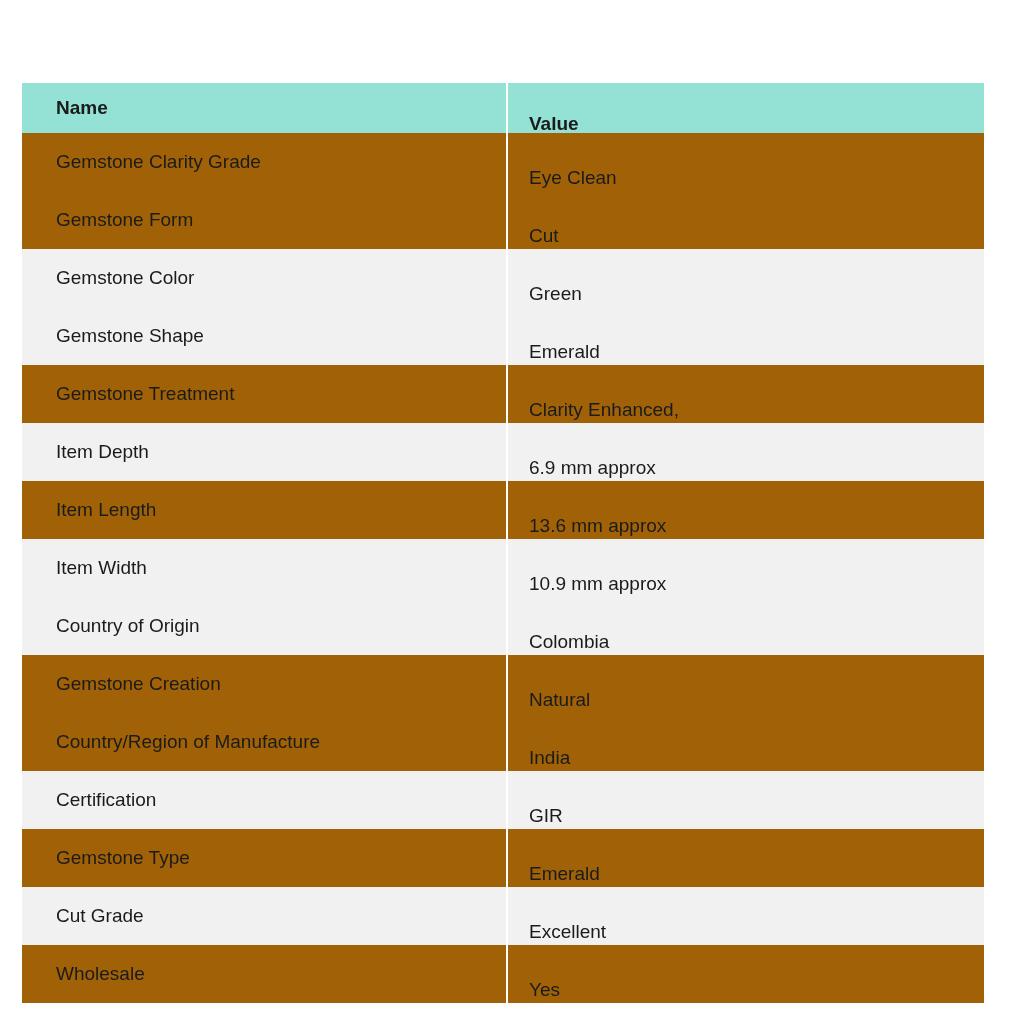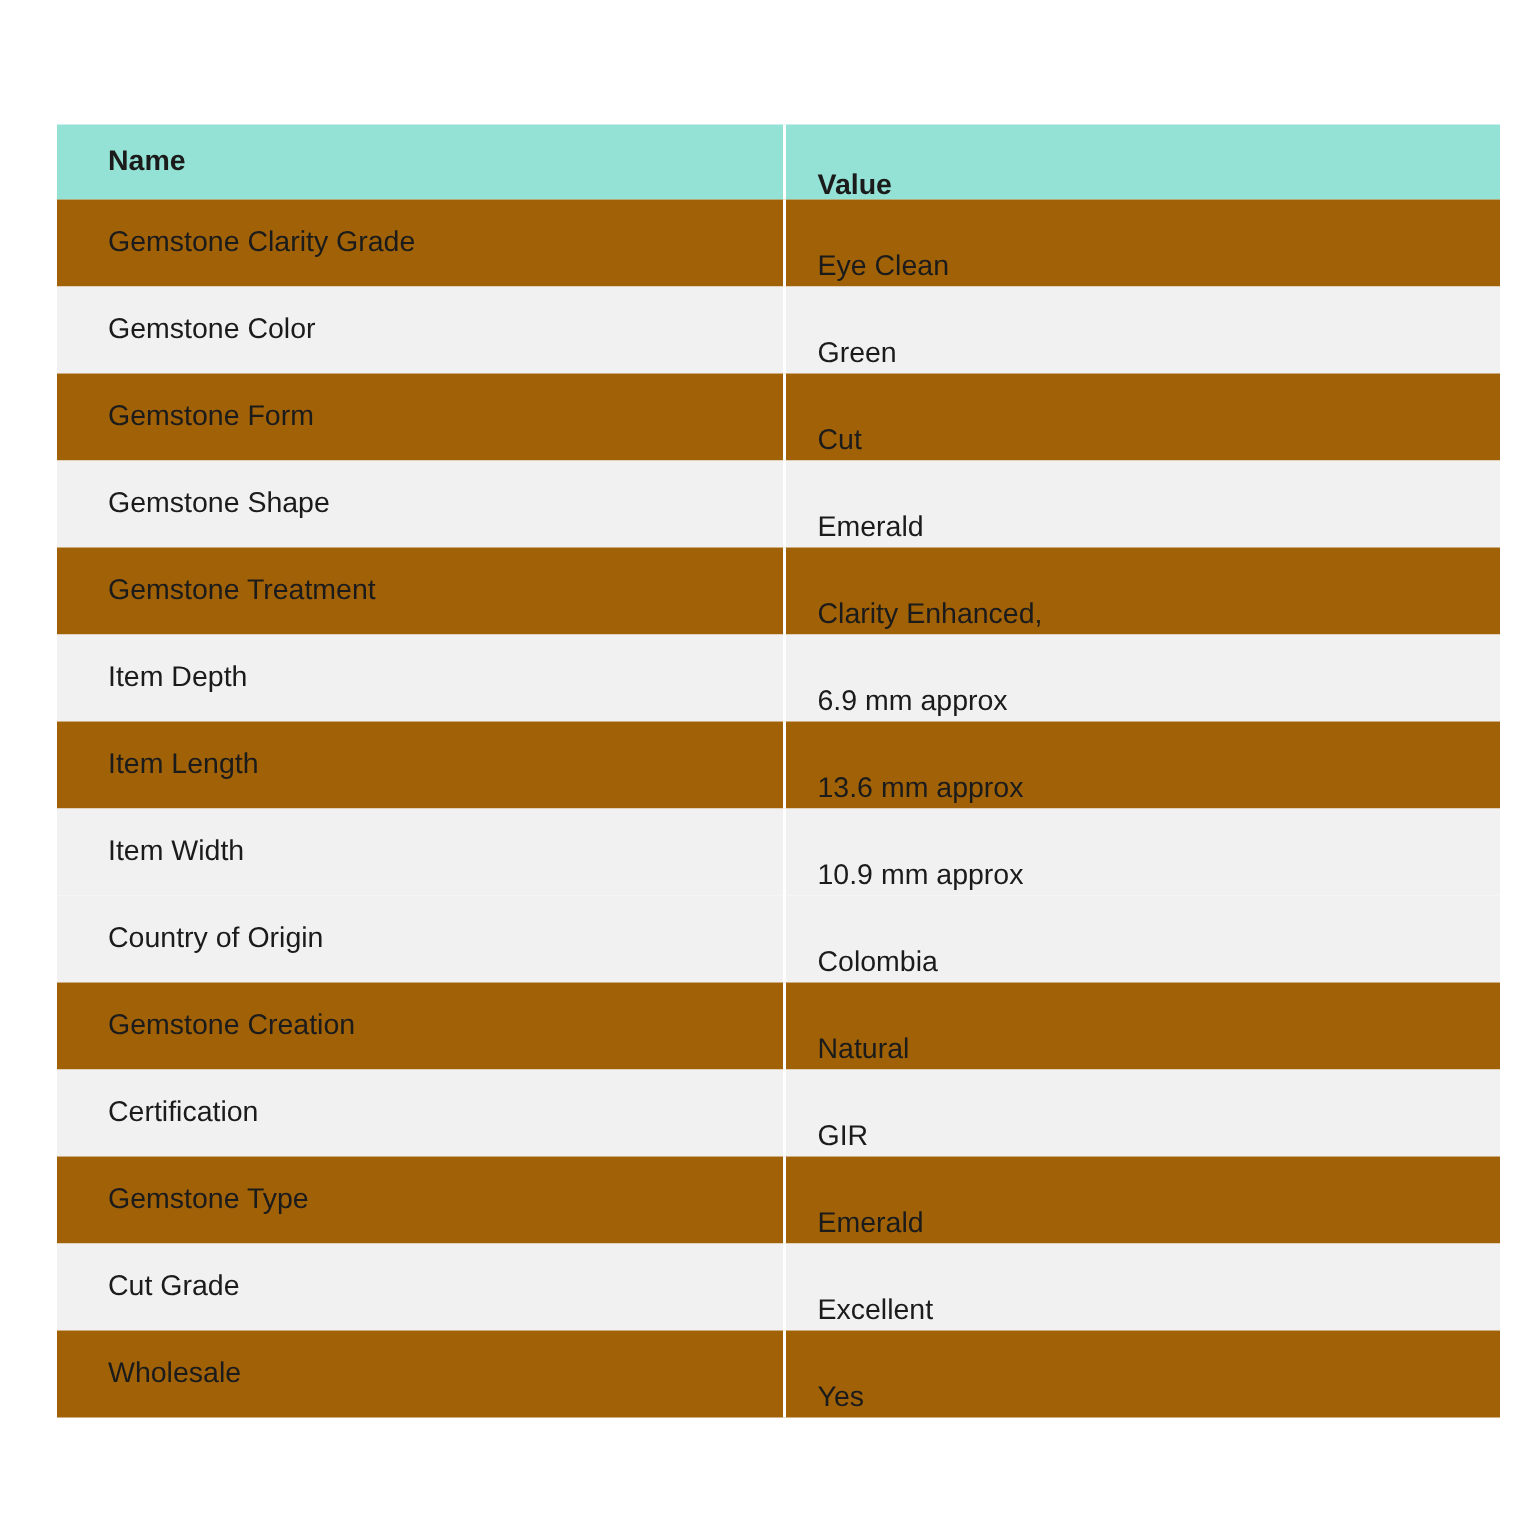--- a/index.html
+++ b/index.html
@@ -7,21 +7,21 @@
     padding: 0;
     background: #ffffff;
     width: 1024px;
     height: 1024px;
     font-family: "Liberation Sans", "DejaVu Sans", sans-serif;
     -webkit-font-smoothing: antialiased;
   }
 
   .specs-table {
     position: absolute;
-    left: 38px;
+    left: 22px;
     top: 83px;
     width: 962px;
     color: var(--text-color, #1b1b1b);
     font-size: 19px;
   }
 
   .row {
     display: flex;
     align-items: center;
     height: 58px;
@@ -65,27 +65,27 @@
 <div class="specs-table">
   <div class="row header">
     <div class="cell name">Name</div>
     <div class="cell value">Value</div>
   </div>
   <div id="table-body">
       <div class="row">
     <div class="cell name">Gemstone Clarity Grade</div>
     <div class="cell value">Eye Clean</div>
   </div>
+      <div class="row">
+    <div class="cell name">Gemstone Form</div>
+    <div class="cell value">Cut</div>
+  </div>
       <div class="row alt">
     <div class="cell name">Gemstone Color</div>
     <div class="cell value">Green</div>
-  </div>
-      <div class="row">
-    <div class="cell name">Gemstone Form</div>
-    <div class="cell value">Cut</div>
   </div>
       <div class="row alt">
     <div class="cell name">Gemstone Shape</div>
     <div class="cell value">Emerald</div>
   </div>
       <div class="row">
     <div class="cell name">Gemstone Treatment</div>
     <div class="cell value">Clarity Enhanced,</div>
   </div>
       <div class="row alt">
@@ -101,20 +101,24 @@
     <div class="cell value">10.9 mm approx</div>
   </div>
       <div class="row alt">
     <div class="cell name">Country of Origin</div>
     <div class="cell value">Colombia</div>
   </div>
       <div class="row">
     <div class="cell name">Gemstone Creation</div>
     <div class="cell value">Natural</div>
   </div>
+      <div class="row">
+    <div class="cell name">Country/Region of Manufacture</div>
+    <div class="cell value">India</div>
+  </div>
       <div class="row alt">
     <div class="cell name">Certification</div>
     <div class="cell value">GIR</div>
   </div>
       <div class="row">
     <div class="cell name">Gemstone Type</div>
     <div class="cell value">Emerald</div>
   </div>
       <div class="row alt">
     <div class="cell name">Cut Grade</div>

